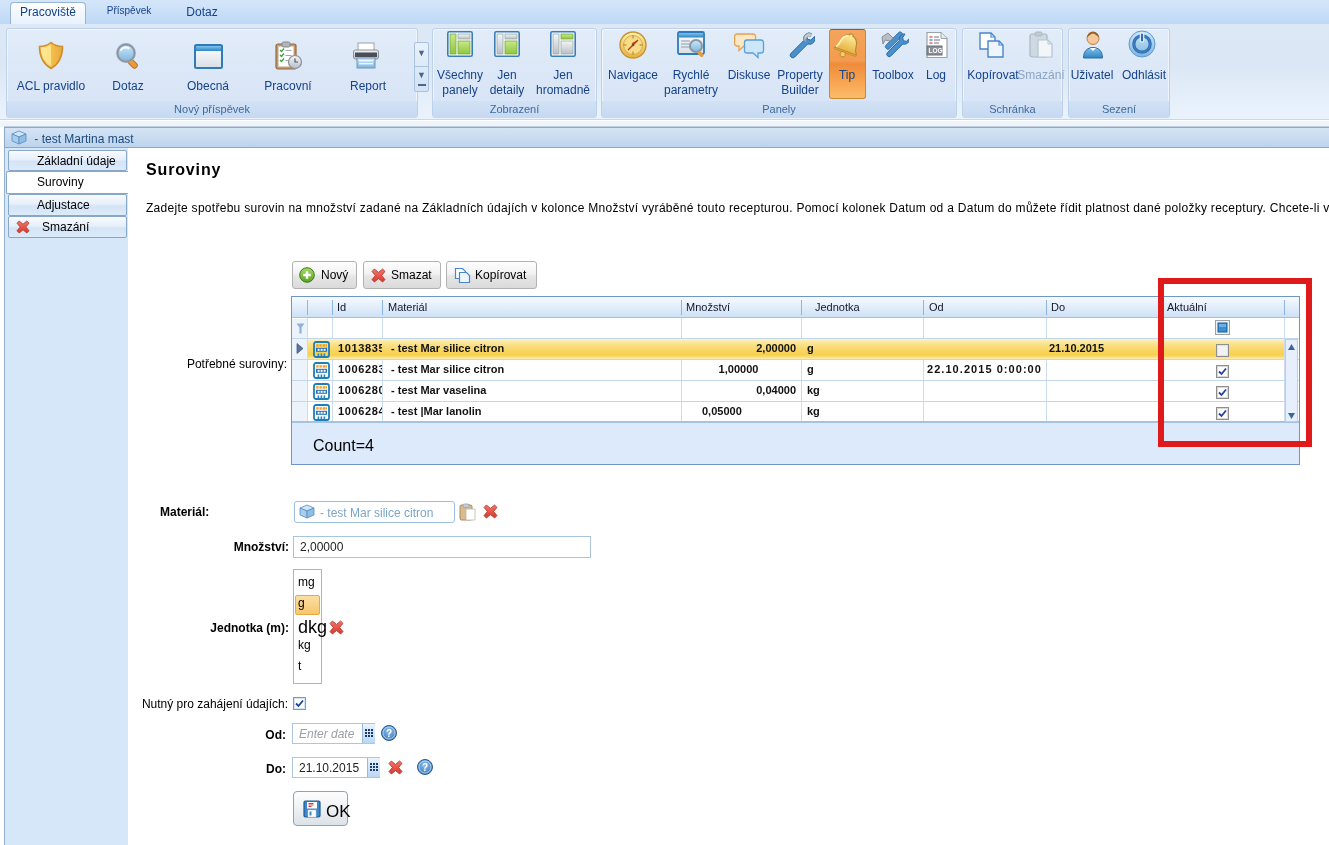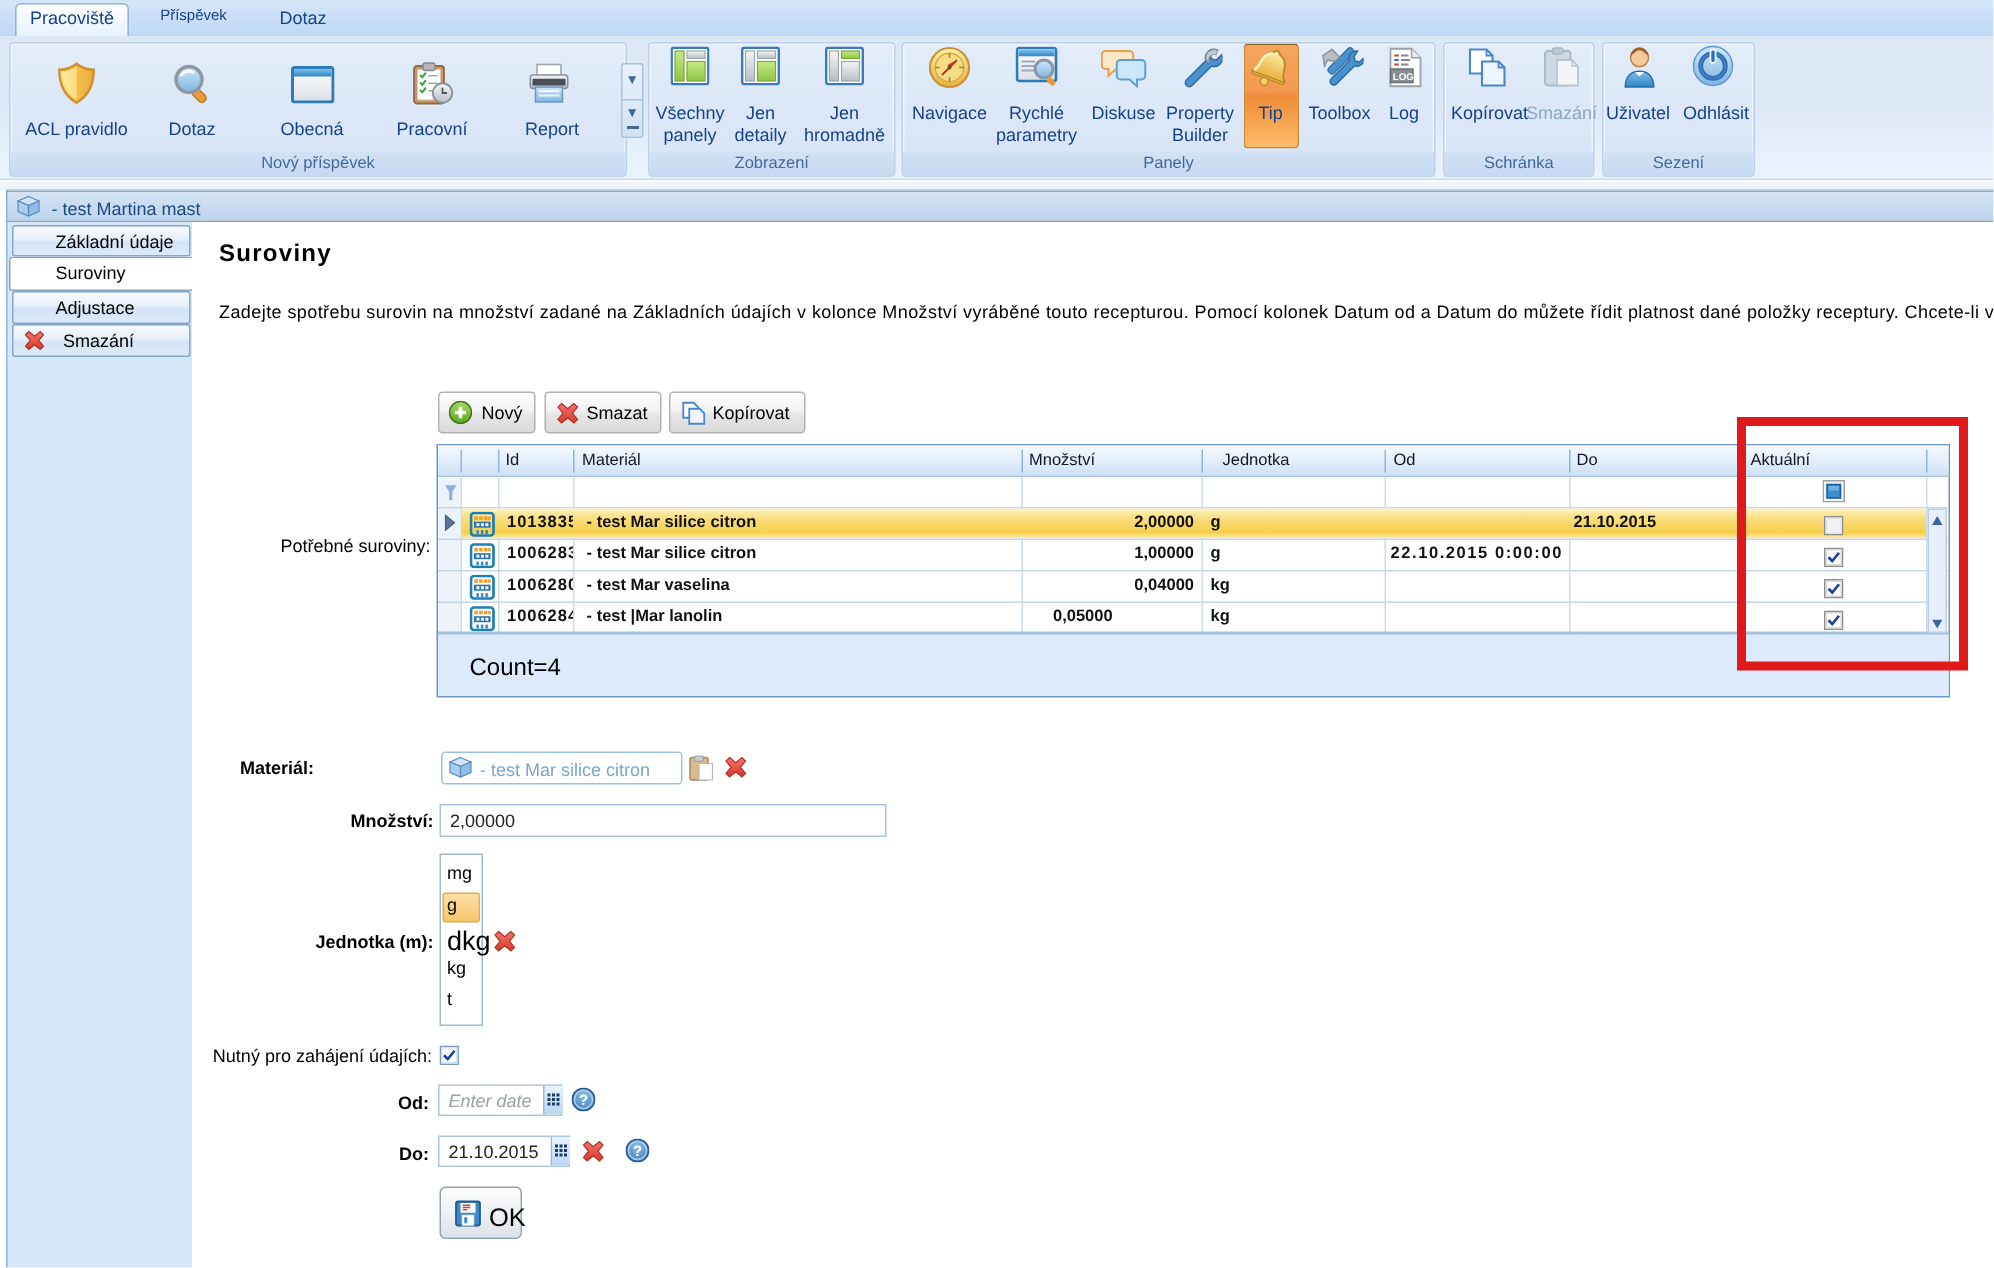--- a/index.html
+++ b/index.html
@@ -453,21 +453,21 @@
 <div class="cell" style="left:388px;top:342px;width:290px">&nbsp;- test Mar silice citron</div>
 <div class="cell" style="left:681px;top:342px;width:115px;text-align:right">2,00000</div>
 <div class="cell" style="left:807px;top:342px;width:110px">g</div>
 <div class="cell" style="left:1049px;top:342px;width:110px">21.10.2015</div>
 <svg class="a" style="left:1216px;top:344px" width="13" height="13" viewBox="0 0 13 13">
     <rect x=".5" y=".5" width="12" height="12" fill="#f2f2f2" stroke="#8e8e8e"></rect>
     <rect x="1.5" y="1.5" width="10" height="10" fill="none" stroke="#e2e2e2"></rect>
   </svg>
 <div class="cell" style="left:338px;top:363px;width:44px;letter-spacing:.65px">1006283</div>
 <div class="cell" style="left:388px;top:363px;width:290px">&nbsp;- test Mar silice citron</div>
-<div class="cell" style="left:681px;top:363px;width:115px;text-align:right">1,00000</div>
+<div class="cell" style="left:681px;top:363px;width:115px;text-align:center">1,00000</div>
 <div class="cell" style="left:807px;top:363px;width:110px">g</div>
 <div class="cell" style="left:927px;top:363px;width:115px;letter-spacing:1.05px">22.10.2015 0:00:00</div>
 <svg class="a" style="left:1216px;top:365px" width="13" height="13" viewBox="0 0 13 13">
     <rect x=".5" y=".5" width="12" height="12" fill="#fdfdfd" stroke="#8e8e8e"></rect>
     <rect x="1.5" y="1.5" width="10" height="10" fill="none" stroke="#d8d8d8"></rect>
     <path d="M3 6.5 l2.5 2.5 4.5 -5.5" stroke="#21429c" stroke-width="1.8" fill="none"></path>
   </svg>
 <div class="cell" style="left:338px;top:384px;width:44px;letter-spacing:.65px">1006280</div>
 <div class="cell" style="left:388px;top:384px;width:290px">&nbsp;- test Mar vaselina</div>
 <div class="cell" style="left:681px;top:384px;width:115px;text-align:right">0,04000</div>

